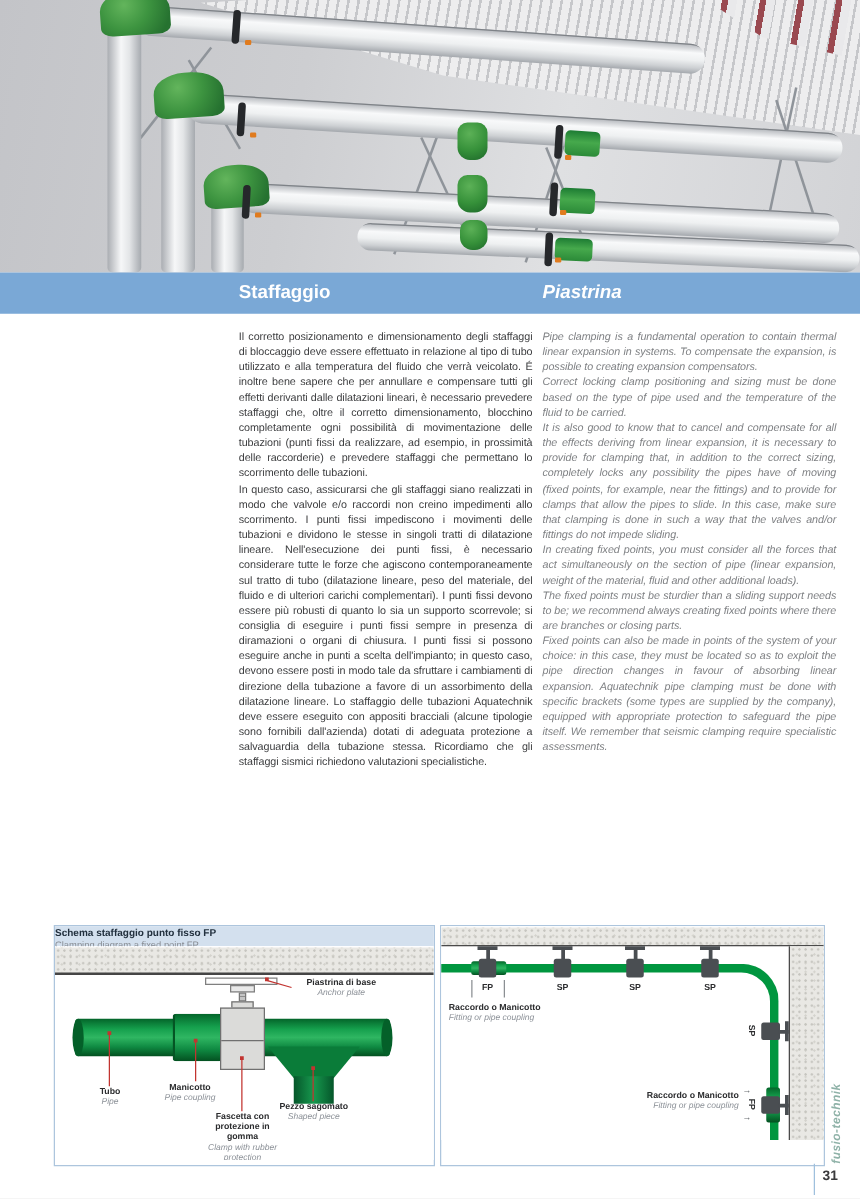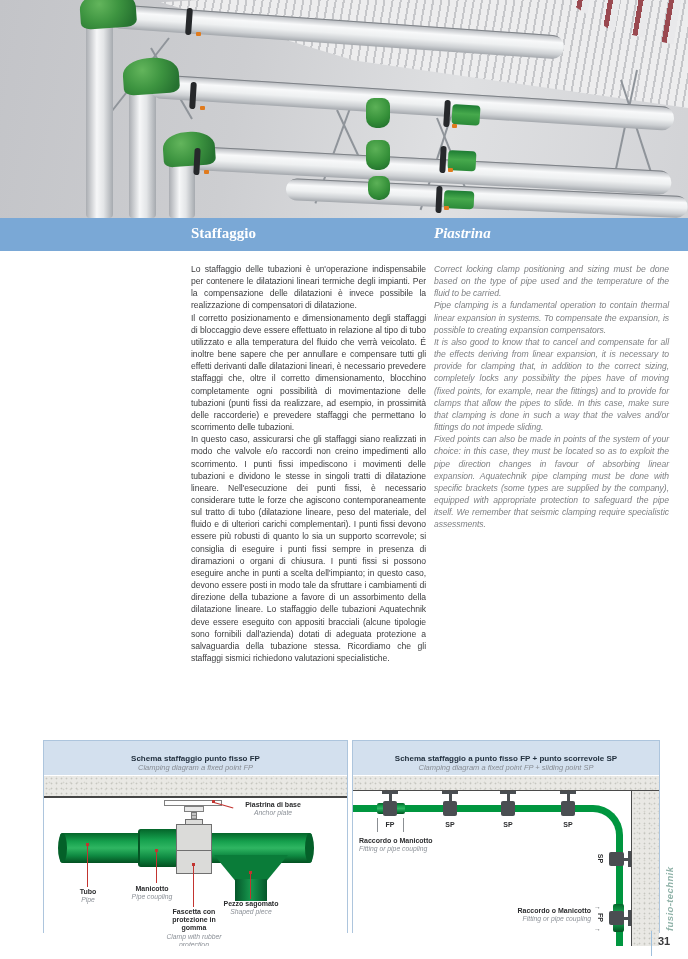--- a/index.html
+++ b/index.html
@@ -28,38 +28,38 @@
     background:radial-gradient(circle at 35% 32%,#63b55c 0%,#3d9440 45%,#267230 85%); }
   .saddle { position:absolute; border-radius:8px 8px 10px 10px;
     background:radial-gradient(circle at 40% 30%,#5cb157 0%,#359039 55%,#1f6b2b 95%); }
   .sleeve-g { position:absolute; border-radius:4px; transform-origin:left center;
     background:linear-gradient(180deg,#1d7c33 0%,#46a94c 45%,#2b8a38 100%); }
   .ring { position:absolute; width:6px; height:27px; background:#26282b; border-radius:3px; transform-origin:center; }
   .odot { position:absolute; width:5px; height:4px; background:#e07b1e; border-radius:1px; }
   .strut { position:absolute; width:2px; background:#8f949a; transform-origin:top center; }
 
   
-  .band { position:absolute; left:0; top:218px; width:688px; height:33px; background:#7aa8d6;font-family:Liberation Serif, serif; }
+  .band { position:absolute; left:0; top:218px; width:688px; height:33px; background:#7aa8d6; }
   .band-it { position:absolute; left:191px; top:7px; font-size:15px; font-weight:bold; color:#ffffff; }
   .band-en { position:absolute; left:434px; top:7px; font-size:15px; font-weight:bold; font-style:italic; color:#ffffff; }
 
   
   .col { position:absolute; top:263px; width:235px; }
   .col-it { left:191px; }
   .col-en { left:434px; }
   .col p { font-size:8.6px; line-height:12.15px; text-align:justify; letter-spacing:-0.05px; }
   .col-en p { font-style:italic; color:#7f8184; }
 
   
   .dbox { position:absolute; top:740px; height:193px; border:1px solid #adc5dd; background:#fff; }
   .d1 { left:43px;  width:305px; }
   .d2 { left:352px; width:308px; }
-  .d-title { height:34px; background:#d3e0ee; text-align:center; padding-top:13px; }
+  .d-title { height:16px; background:#d3e0ee; text-align:left; padding-top:1px; }
   .d-title .t1 { font-size:8px; font-weight:bold; color:#22303e; line-height:9px; }
-  .d-title .t2 { font-size:7.5px; font-style:italic; color:#878c93; line-height:9px; }
+  .d-title .t2 { font-size:7.5px; color:#878c93; line-height:9px; }
   .canvas { position:relative; width:100%; height:171px; overflow:hidden; background:#fff; }
   .concrete { position:absolute;
     background-color:#e9e8e4;
     background-image:radial-gradient(#c6c5bf 0.8px, transparent 1.1px), radial-gradient(#d4d3cd 0.8px, transparent 1.1px);
     background-size:5px 5px, 7px 7px; background-position:0 0, 2px 3px; }
   .gpipe { background:linear-gradient(180deg,#04652a 0%,#15a04d 28%,#2fb662 50%,#0f8a42 75%,#035020 100%); }
   .bold-lab { font-size:7px; font-weight:bold; color:#2b2c2e; line-height:8.2px; }
   .ital-lab { font-size:6.8px; font-style:italic; color:#8b9097; line-height:8.2px; }
   .lead { position:absolute; width:1px; background:#c23430; }
   .dot  { position:absolute; width:3px; height:3px; background:#c23430; }
@@ -128,28 +128,29 @@
     <div class="odot" style="left:448px;top:168px;"></div>
     <div class="odot" style="left:444px;top:206px;"></div>
   </div>
 
   <div class="band">
     <span class="band-it">Staffaggio</span>
     <span class="band-en">Piastrina</span>
   </div>
 
   <div class="col col-it">
-    <p>Lo staffaggio delle tubazioni è un'operazione indispensabile per contenere le dilatazioni lineari termiche degli impianti. Per la compensazione delle dilatazioni è invece possibile la realizzazione di compensatori di dilatazione.</p>
     <p>Il corretto posizionamento e dimensionamento degli staffaggi di bloccaggio deve essere effettuato in relazione al tipo di tubo utilizzato e alla temperatura del fluido che verrà veicolato. É inoltre bene sapere che per annullare e compensare tutti gli effetti derivanti dalle dilatazioni lineari, è necessario prevedere staffaggi che, oltre il corretto dimensionamento, blocchino completamente ogni possibilità di movimentazione delle tubazioni (punti fissi da realizzare, ad esempio, in prossimità delle raccorderie) e prevedere staffaggi che permettano lo scorrimento delle tubazioni.</p>
     <p>In questo caso, assicurarsi che gli staffaggi siano realizzati in modo che valvole e/o raccordi non creino impedimenti allo scorrimento. I punti fissi impediscono i movimenti delle tubazioni e dividono le stesse in singoli tratti di dilatazione lineare. Nell'esecuzione dei punti fissi, è necessario considerare tutte le forze che agiscono contemporaneamente sul tratto di tubo (dilatazione lineare, peso del materiale, del fluido e di ulteriori carichi complementari). I punti fissi devono essere più robusti di quanto lo sia un supporto scorrevole; si consiglia di eseguire i punti fissi sempre in presenza di diramazioni o organi di chiusura. I punti fissi si possono eseguire anche in punti a scelta dell'impianto; in questo caso, devono essere posti in modo tale da sfruttare i cambiamenti di direzione della tubazione a favore di un assorbimento della dilatazione lineare. Lo staffaggio delle tubazioni Aquatechnik deve essere eseguito con appositi bracciali (alcune tipologie sono fornibili dall'azienda) dotati di adeguata protezione a salvaguardia della tubazione stessa. Ricordiamo che gli staffaggi sismici richiedono valutazioni specialistiche.</p>
   </div>
   <div class="col col-en">
+    <p>Pipe clamping is a fundamental operation to contain thermal linear expansion in systems. To compensate the expansion, is possible to creating expansion compensators.</p>
     <p>Correct locking clamp positioning and sizing must be done based on the type of pipe used and the temperature of the fluid to be carried.</p>
-    <p>Pipe clamping is a fundamental operation to contain thermal linear expansion in systems. To compensate the expansion, is possible to creating expansion compensators.</p>
     <p>It is also good to know that to cancel and compensate for all the effects deriving from linear expansion, it is necessary to provide for clamping that, in addition to the correct sizing, completely locks any possibility the pipes have of moving (fixed points, for example, near the fittings) and to provide for clamps that allow the pipes to slide. In this case, make sure that clamping is done in such a way that the valves and/or fittings do not impede sliding.</p>
+    <p>In creating fixed points, you must consider all the forces that act simultaneously on the section of pipe (linear expansion, weight of the material, fluid and other additional loads).</p>
+    <p>The fixed points must be sturdier than a sliding support needs to be; we recommend always creating fixed points where there are branches or closing parts.</p>
     <p>Fixed points can also be made in points of the system of your choice: in this case, they must be located so as to exploit the pipe direction changes in favour of absorbing linear expansion. Aquatechnik pipe clamping must be done with specific brackets (some types are supplied by the company), equipped with appropriate protection to safeguard the pipe itself. We remember that seismic clamping require specialistic assessments.</p>
   </div>
 
   <div class="dbox d1">
     <div class="d-title">
       <div class="t1">Schema staffaggio punto fisso FP</div>
       <div class="t2">Clamping diagram a fixed point FP</div>
     </div>
     <div class="canvas">
 
@@ -201,24 +202,20 @@
         <div class="ital-lab">Clamp with rubber protection</div>
       </div>
       <div class="lab" style="left:174px;top:125px;width:66px;">
         <div class="bold-lab">Pezzo sagomato</div>
         <div class="ital-lab">Shaped piece</div>
       </div>
     </div>
   </div>
 
   <div class="dbox d2">
-    <div class="d-title">
-      <div class="t1">Schema staffaggio a punto fisso FP + punto scorrevole SP</div>
-      <div class="t2">Clamping diagram a fixed point FP + sliding point SP</div>
-    </div>
     <div class="canvas">
 
       <div class="concrete" style="left:0;right:0;top:1px;height:15px;border-bottom:1.5px solid #4a4a4a;"></div>
       <div class="concrete" style="right:0;top:16px;width:28px;bottom:0;border-left:1.5px solid #4a4a4a;"></div>
 
       <div style="position:absolute;left:-4px;top:30px;width:274px;height:150px;border-top:7px solid #00963f;border-right:7px solid #00963f;border-top-right-radius:30px;"></div>
 
       <div class="gpipe" style="position:absolute;left:24px;top:28px;width:28px;height:11px;border-radius:2px;"></div>
       <div class="dk" style="left:29px;top:16px;width:16px;height:3px;"></div>
       <div class="dk" style="left:35.5px;top:18px;width:3px;height:10px;"></div>

